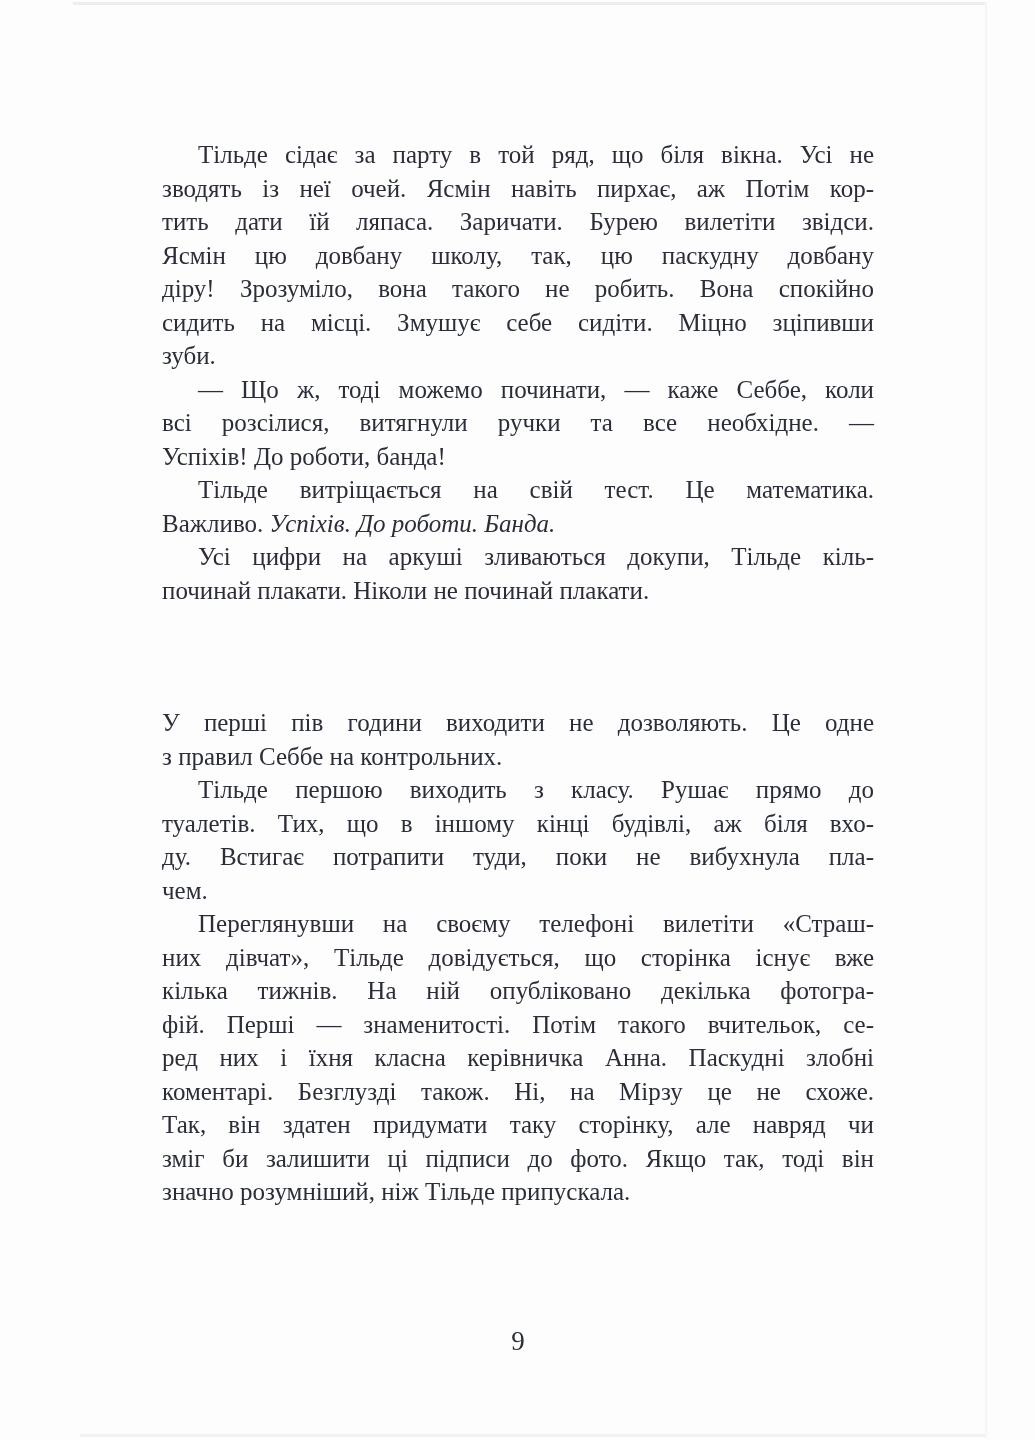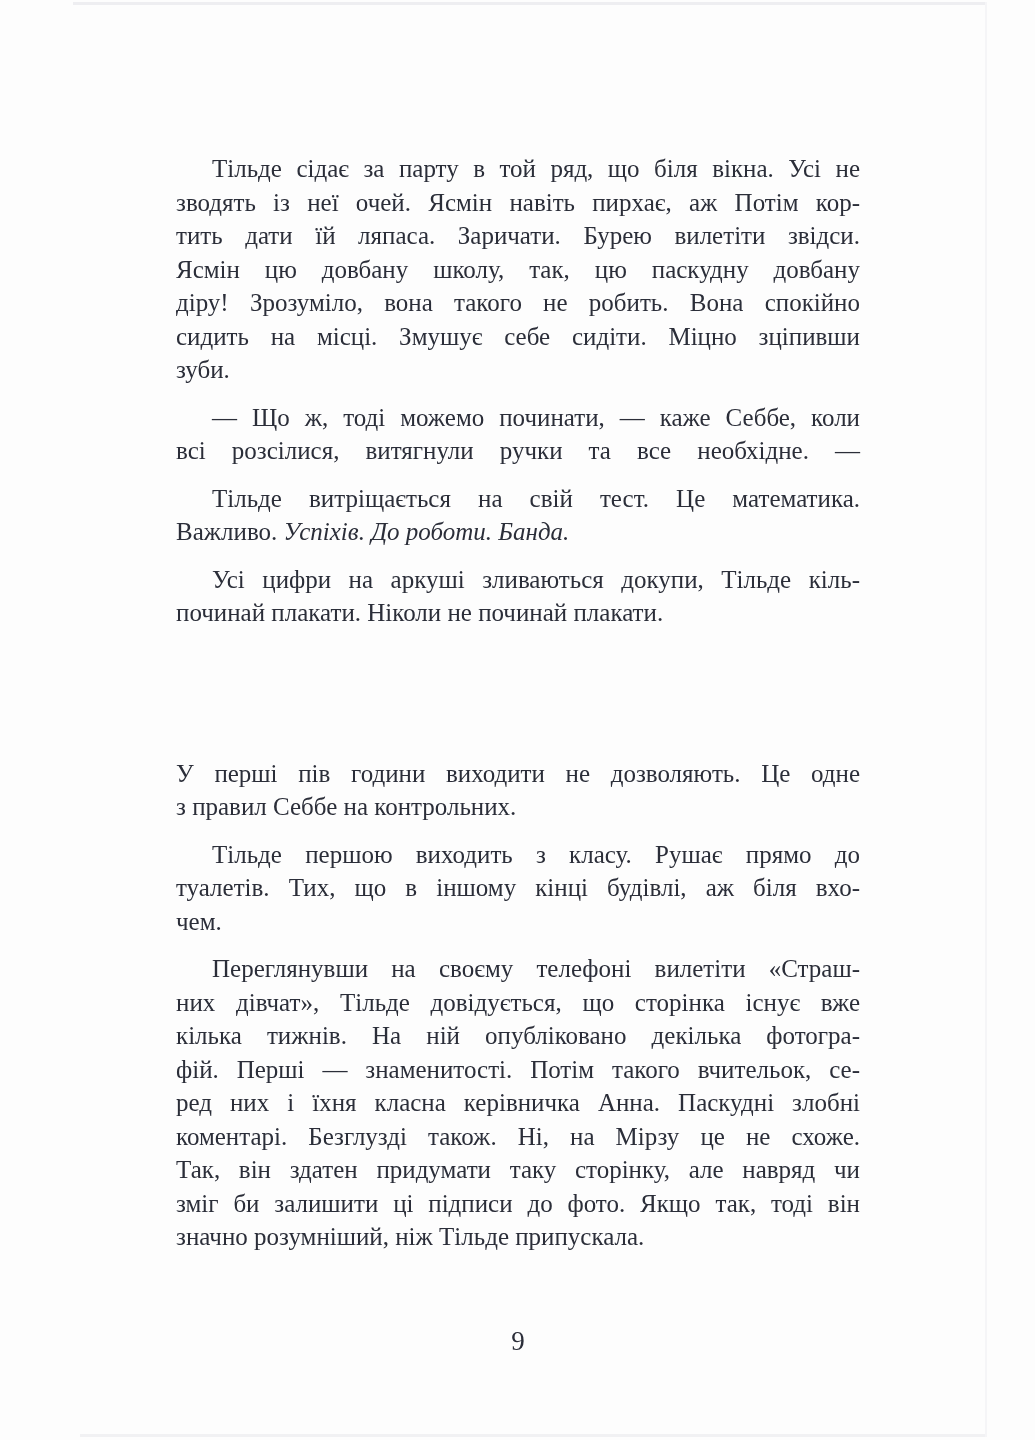--- a/index.html
+++ b/index.html
@@ -25,21 +25,21 @@
   .edge.right  { left: 985px; top: 2px;    width: 2px;   height: 1435px; background:#f5f5f7; }
 
   .text-block {
     position: absolute;
     left: 162px;
     top: 138px;
     width: 712px;
     font-size: 25px;
     line-height: 33.5px;
   }
-  .para { margin: 14px; padding: 0; }
+  .para { margin: 0; padding: 0; }
   .ln {
     display: block;
     height: 33.5px;
     text-align: justify;
     text-align-last: justify;
     white-space: normal;
   }
   .ln.last { text-align-last: left; }
   .ln.indent { text-indent: 36px; }
   .italic { font-style: italic; }
@@ -71,20 +71,21 @@
       <span class="ln">тить дати їй ляпаса. Заричати. Бурею вилетіти звідси.</span>
       <span class="ln">Ясмін цю довбану школу, так, цю паскудну довбану</span>
       <span class="ln">діру! Зрозуміло, вона такого не робить. Вона спокійно</span>
       <span class="ln">сидить на місці. Змушує себе сидіти. Міцно зціпивши</span>
       <span class="ln last">зуби.</span>
     </p>
 
     <p class="para">
       <span class="ln indent">— Що ж, тоді можемо починати, — каже Себбе, коли</span>
       <span class="ln">всі розсілися, витягнули ручки та все необхідне. —</span>
+      <span class="ln last">Успіхів! До роботи, банда!</span>
     </p>
 
     <p class="para">
       <span class="ln indent">Тільде витріщається на свій тест. Це математика.</span>
       <span class="ln last"><span>Важливо. </span><span class="italic">Успіхів. До роботи. Банда.</span></span>
     </p>
 
     <p class="para">
       <span class="ln indent">Усі цифри на аркуші зливаються докупи, Тільде кіль-</span>
       <span class="ln last">починай плакати. Ніколи не починай плакати.</span>
@@ -93,20 +94,21 @@
     <div class="scene-gap"></div>
 
     <p class="para">
       <span class="ln">У перші пів години виходити не дозволяють. Це одне</span>
       <span class="ln last">з правил Себбе на контрольних.</span>
     </p>
 
     <p class="para">
       <span class="ln indent">Тільде першою виходить з класу. Рушає прямо до</span>
       <span class="ln">туалетів. Тих, що в іншому кінці будівлі, аж біля вхо-</span>
+      <span class="ln">ду. Встигає потрапити туди, поки не вибухнула пла-</span>
       <span class="ln last">чем.</span>
     </p>
 
     <p class="para">
       <span class="ln indent">Переглянувши на своєму телефоні вилетіти «Страш-</span>
       <span class="ln">них дівчат», Тільде довідується, що сторінка існує вже</span>
       <span class="ln">кілька тижнів. На ній опубліковано декілька фотогра-</span>
       <span class="ln">фій. Перші — знаменитості. Потім такого вчительок, се-</span>
       <span class="ln">ред них і їхня класна керівничка Анна. Паскудні злобні</span>
       <span class="ln">коментарі. Безглузді також. Ні, на Мірзу це не схоже.</span>

